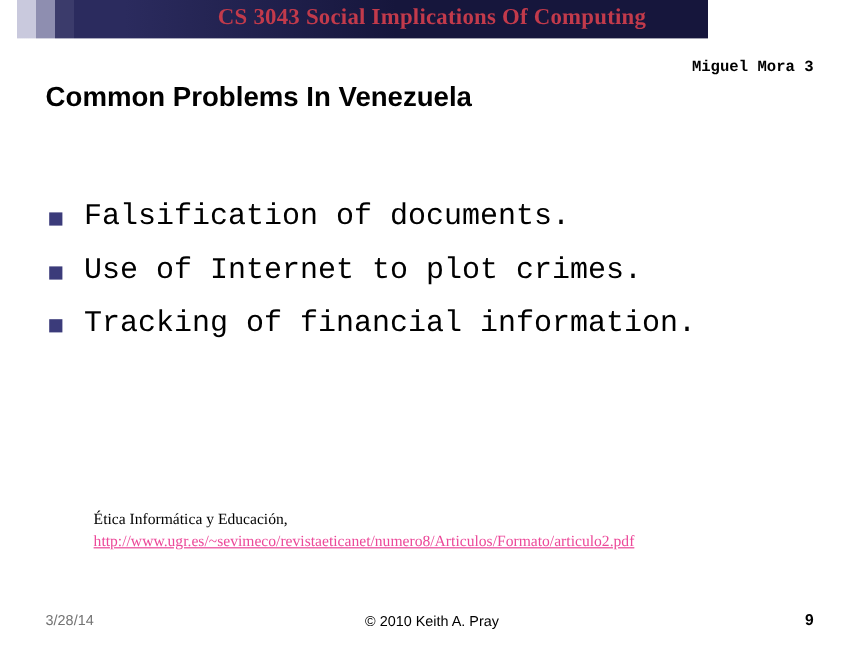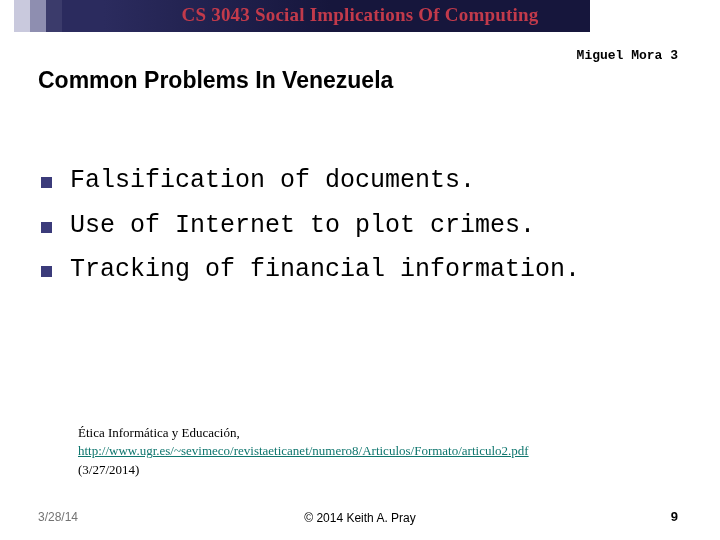--- a/index.html
+++ b/index.html
@@ -148,21 +148,21 @@
     left: 78px;
     top: 412px;
     width: 580px;
     font-family: "Liberation Serif", serif;
     font-size: 13px;
     line-height: 1.42;
     color: #000000;
     margin-top: 12px;
   }
   .citation a {
-    color: #0f766e;
+    color: #ec4899;
     text-decoration: underline;
     word-break: break-all;
   }
   .citation .cite-date {
     display: block;
   }
   .citation .cite-line {
     display: block;
   }
 
@@ -207,20 +207,19 @@
 
   <ul class="bullets">
     <li><span>Falsification of documents.</span></li>
     <li><span>Use of Internet to plot crimes.</span></li>
     <li><span>Tracking of financial information.</span></li>
   </ul>
 
   <div class="citation">
     <span class="cite-line">Ética Informática y Educación,</span>
     <a class="cite-line" href="#">http://www.ugr.es/~sevimeco/revistaeticanet/numero8/Articulos/Formato/articulo2.pdf</a>
-    <span class="cite-date">(3/27/2014)</span>
   </div>
 
   <div class="footer-date">3/28/14</div>
-  <div class="footer-center">© 2014 Keith A. Pray</div>
+  <div class="footer-center">© 2010 Keith A. Pray</div>
   <div class="footer-page">9</div>
 
 </div>
 
 </body></html>

